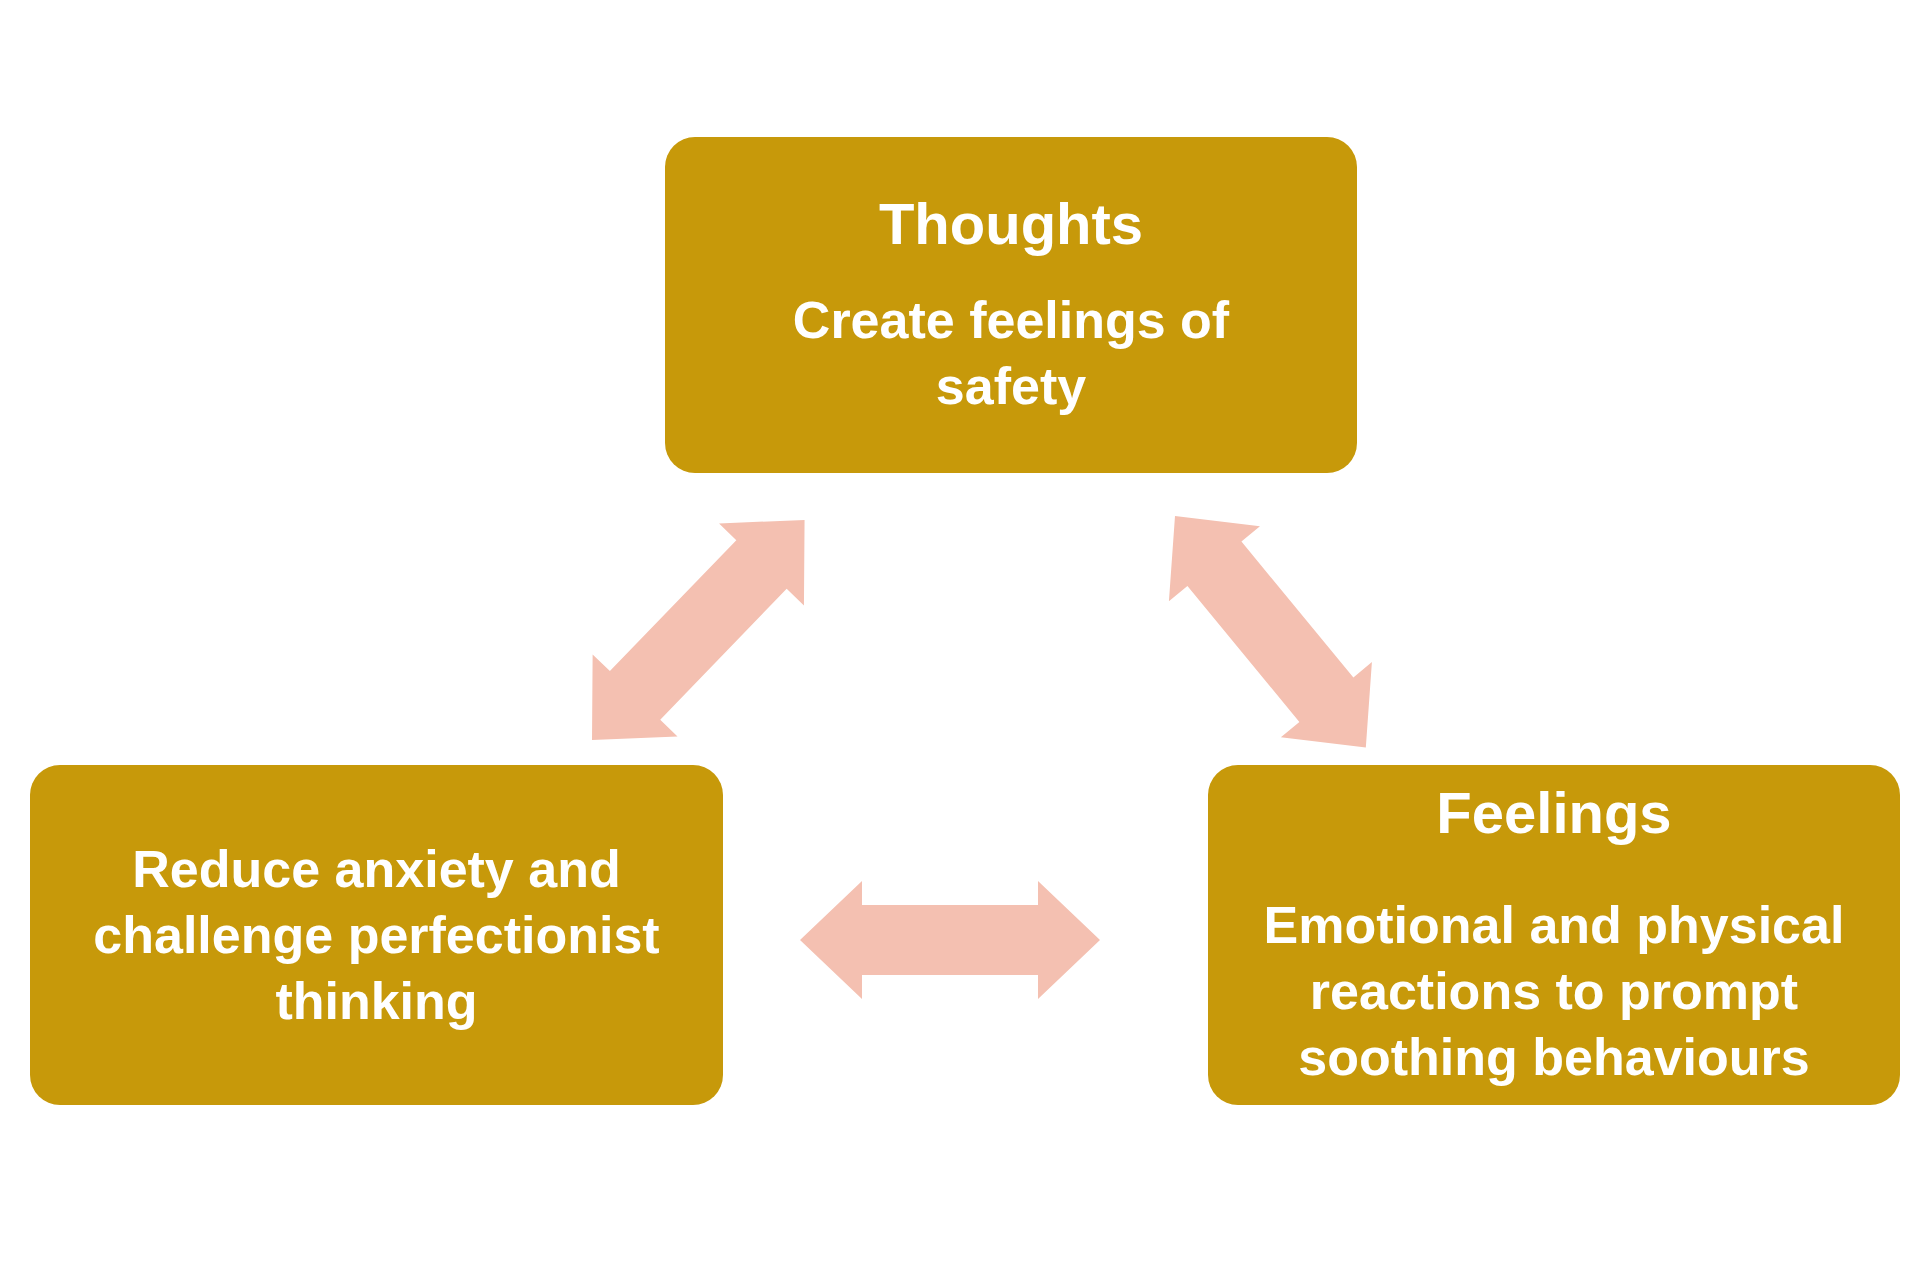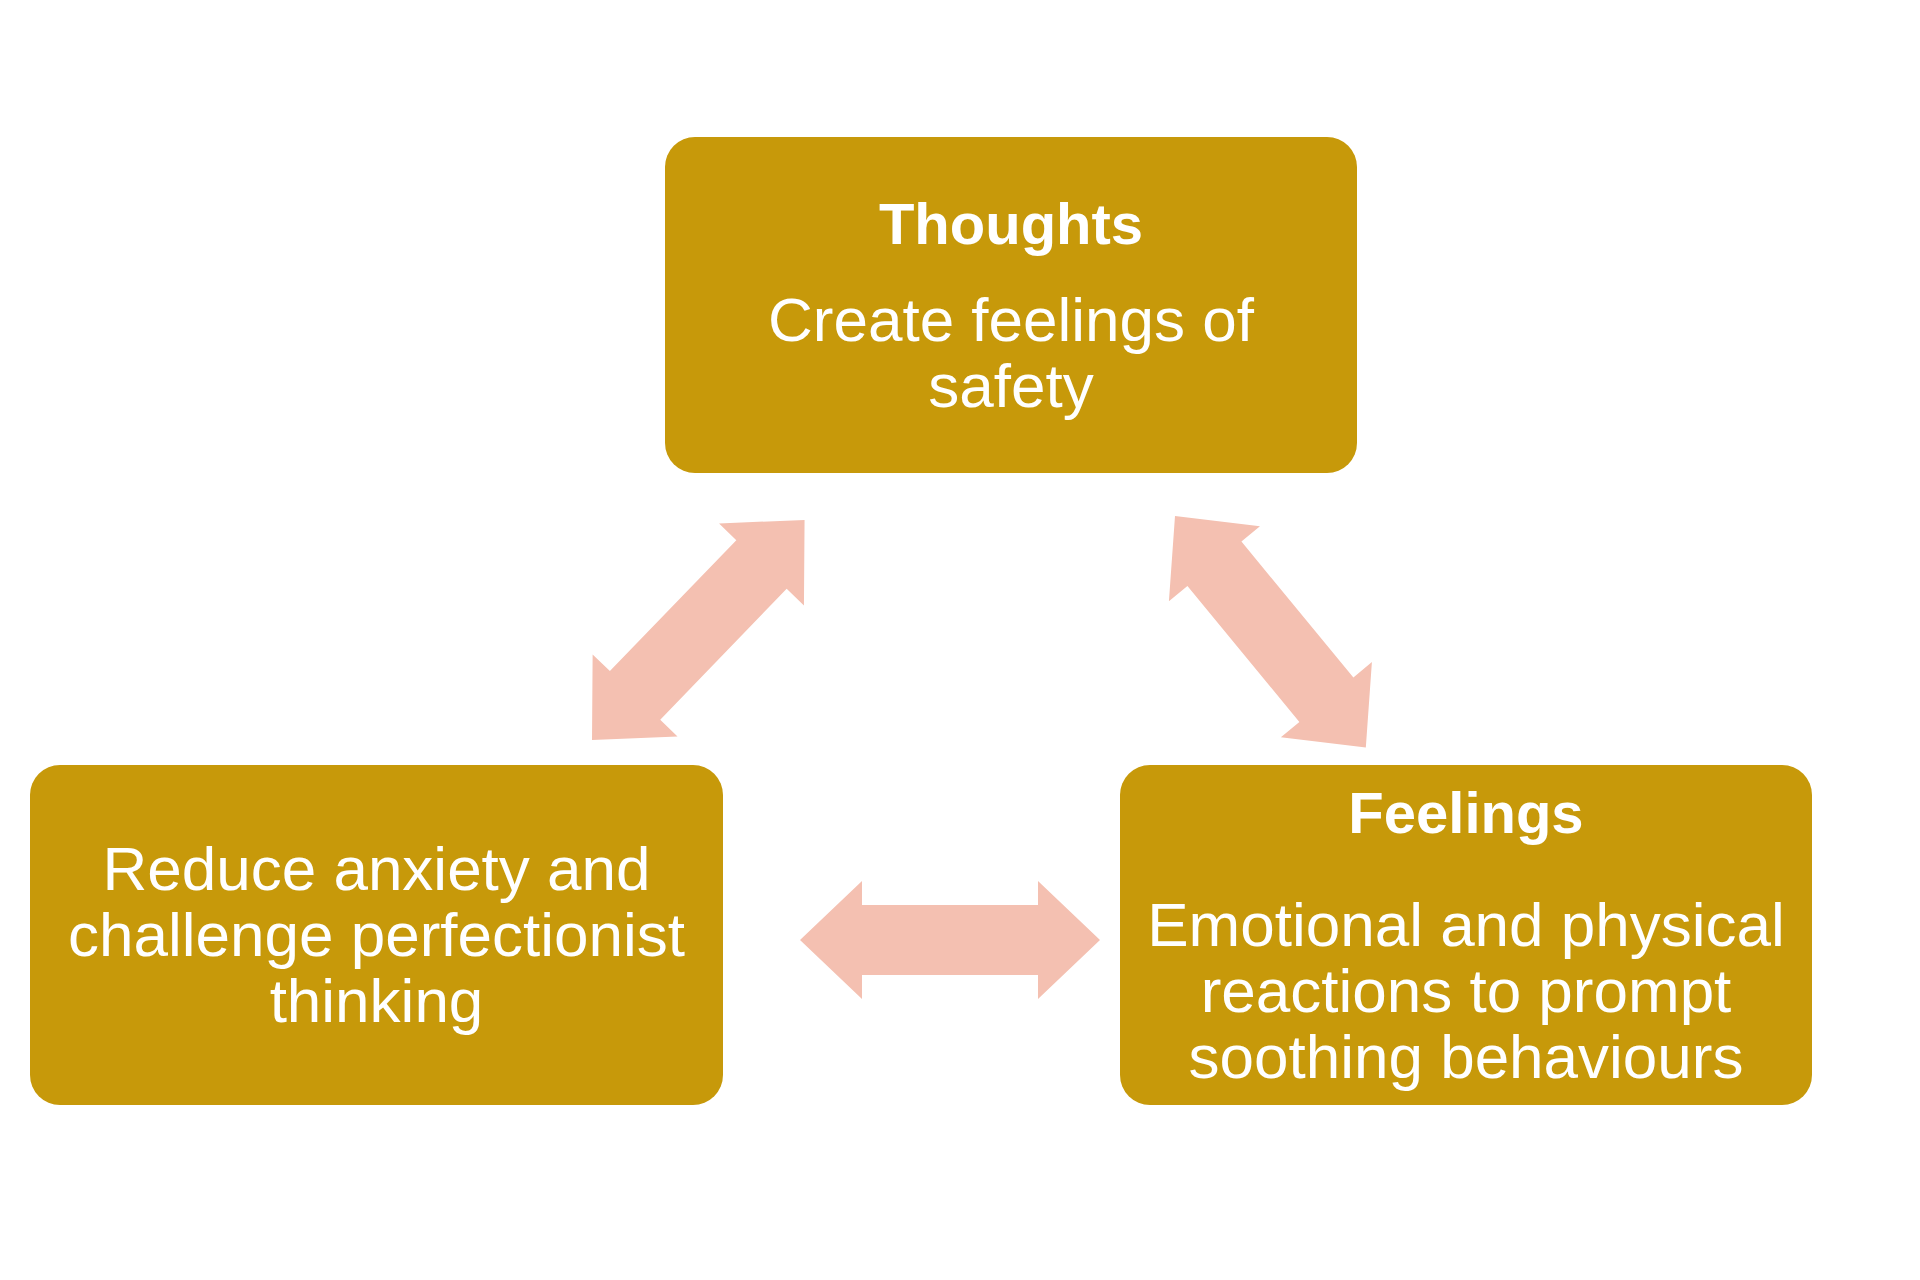--- a/index.html
+++ b/index.html
@@ -30,31 +30,31 @@
     border-radius: 30px;
     display: flex;
     flex-direction: column;
     align-items: center;
     justify-content: center;
     text-align: center;
     padding: 10px 26px;
   }
   .node--thoughts  { left: 665px;  top: 137px; width: 692px; height: 336px; }
   .node--behaviours{ left: 30px;   top: 765px; width: 693px; height: 340px; }
-  .node--feelings  { left: 1120px; top: 765px; width: 692px; height: 340px; }
+  .node--feelings  { left: 1208px; top: 765px; width: 692px; height: 340px; }
 
   .node-title {
     font-size: 58px;
     font-weight: 700;
     line-height: 66px;
     margin: 0 0 30px 0;
   }
   .node-body {
-    font-size: 62px;
-    font-weight: 400;
+    font-size: 52px;
+    font-weight: 700;
     line-height: 66px;
     margin: 0;
   }
   .node--thoughts  .node-body { max-width: 500px; }
   .node--behaviours .node-body { max-width: 645px; }
   .node--feelings  .node-body { max-width: 645px; margin-top: 16px; }
 </style>
 </head>
 <body>
 

